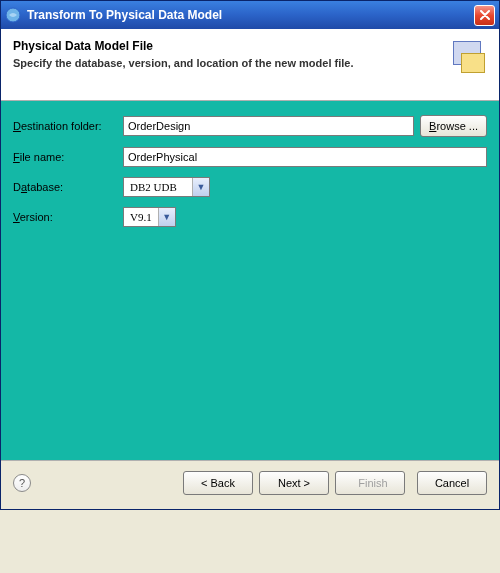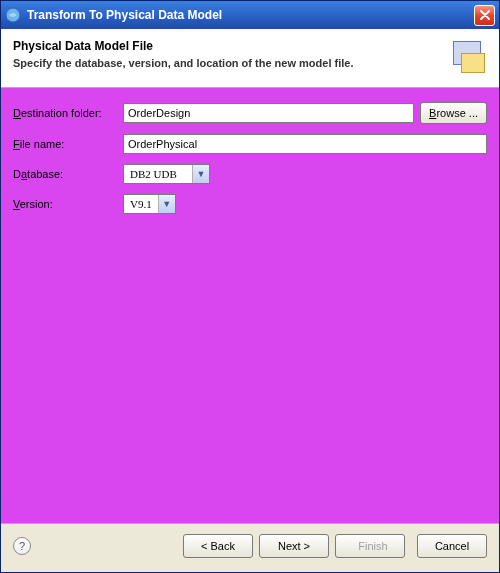--- a/index.html
+++ b/index.html
@@ -7,21 +7,21 @@
     margin: 0;
     font-family: Tahoma, Arial, sans-serif;
     font-size: 11px;
     background: #ece9d8;
     width: 500px;
     height: 573px;
     overflow: hidden;
   }
   .dialog {
     width: 500px;
-    height: 573px;
+    height: 510px;
     border: 1px solid #0a246a;
     background: #ece9d8;
     display: flex;
     flex-direction: column;
   }
   .titlebar {
     background: linear-gradient(to bottom, #3a80e0 0%, #2b63c8 50%, #1f4aa8 100%);
     height: 28px;
     display: flex;
     align-items: center;
@@ -48,21 +48,21 @@
     justify-content: center;
     cursor: pointer;
     color: #fff;
     font-weight: bold;
     font-size: 13px;
     line-height: 1;
   }
   .header-panel {
     background: #fff;
     border-bottom: 1px solid #b0b0b0;
-    padding: 10px 12px 10px 12px;
+    padding: 10px 12px 23px 12px;
     display: flex;
     align-items: flex-start;
     justify-content: space-between;
   }
   .header-text h1 {
     margin: 0 0 4px 0;
     font-size: 12px;
     font-weight: bold;
     color: #000;
   }
@@ -86,21 +86,21 @@
   .header-icon .rect-front {
     position: absolute;
     width: 24px; height: 20px;
     background: #f8e088;
     border: 1px solid #c0a030;
     top: 14px; left: 16px;
   }
   .content {
     flex: 1;
     padding: 14px 12px;
-    background: #d946ef;
+    background: #14b8a6;
   }
   .form-row {
     display: flex;
     align-items: center;
     margin-bottom: 10px;
   }
   .form-row label {
     width: 110px;
     font-size: 11px;
     color: #000;

